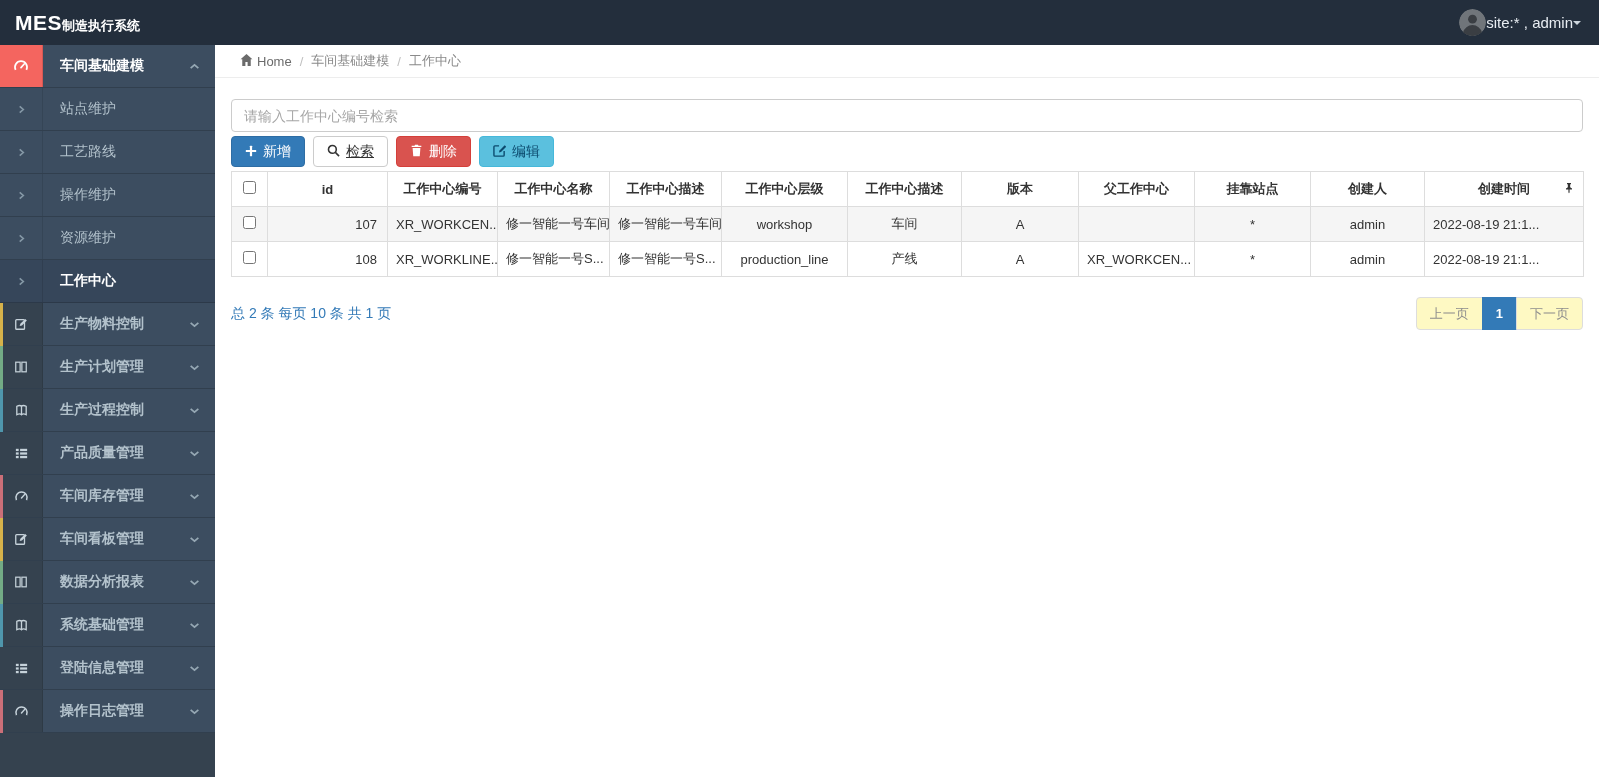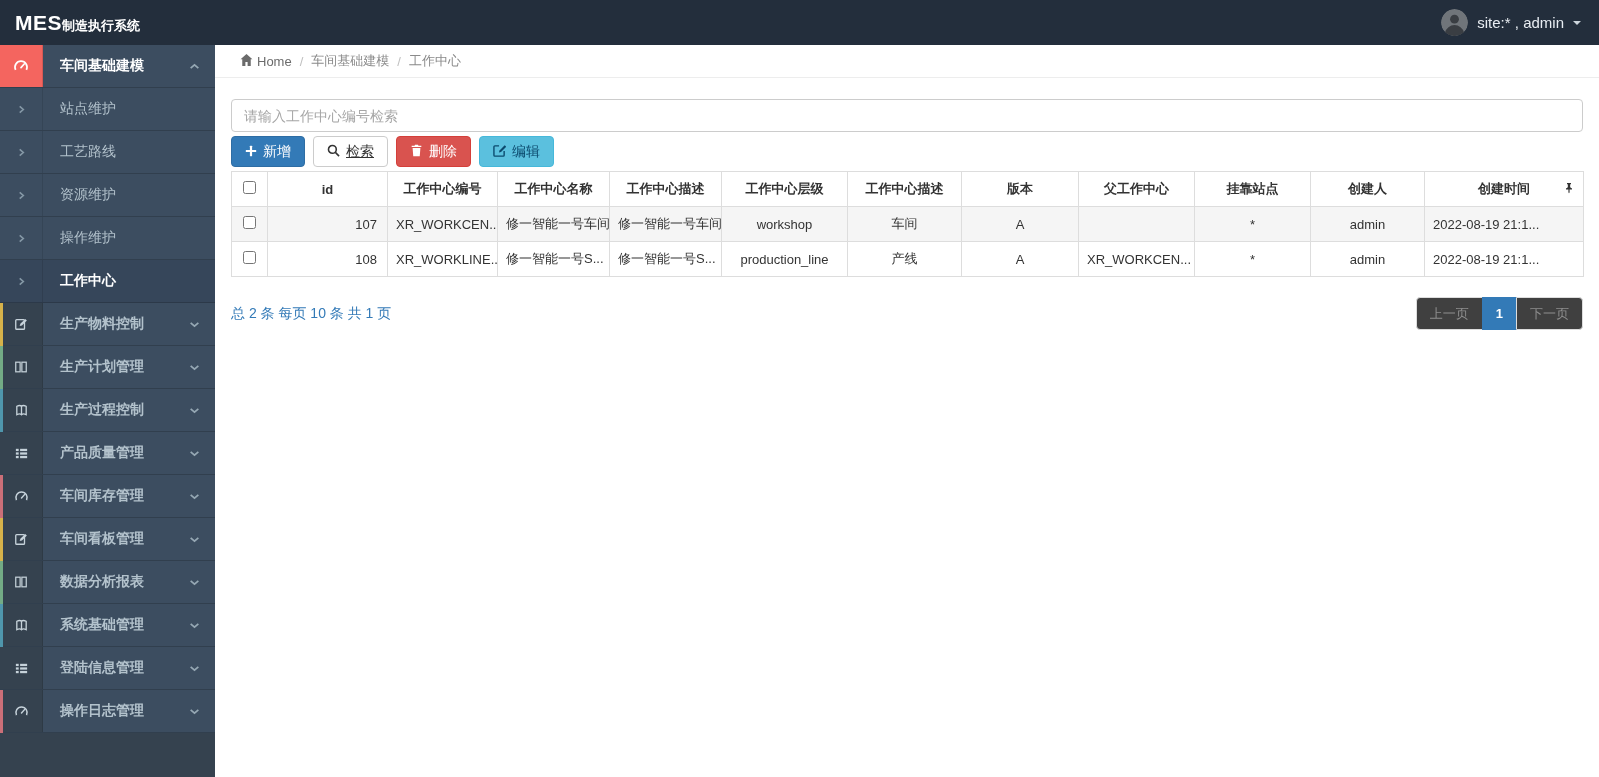--- a/index.html
+++ b/index.html
@@ -5,21 +5,21 @@
   * { box-sizing: border-box; }
   html, body { margin:0; padding:0; width:1599px; height:777px; overflow:hidden; }
   body { font-family:"Liberation Sans","DejaVu Sans",sans-serif; background:#fff; position:relative; font-size:14px; }
 
   
   .topbar { position:absolute; top:0; left:0; width:1599px; height:45px; background:#232e3c;
             display:flex; justify-content:space-between; align-items:center; z-index:20; }
   .brand { padding-left:15px; color:#fff; display:flex; align-items:baseline; cursor:pointer; }
   .brand-mes { font-size:21px; font-weight:bold; letter-spacing:.5px; }
   .brand-rest { font-size:13px; font-weight:bold; }
-  .user-menu { display:flex; align-items:center; gap:9px; padding-right:18px; color:#e8edf2; font-size:15px; cursor:pointer; }
+  .user-menu { display:flex; align-items:center; padding-right:18px; color:#e8edf2; font-size:15px; cursor:pointer; }
   .avatar { width:27px; height:27px; border-radius:50%; overflow:hidden; display:block; }
   .caret-down { width:0; height:0; border-left:4px solid transparent; border-right:4px solid transparent; border-top:4px solid #cdd5dc; }
 
   
   .sidebar { position:absolute; top:45px; left:0; width:215px; height:732px; background:#35424f; }
   .sb-item { position:relative; display:flex; align-items:stretch; height:43px;
              border-bottom:1px solid rgba(0,0,0,.18); cursor:pointer; background:#3c4d60; }
   .sb-ic { width:43px; min-width:43px; display:flex; align-items:center; justify-content:center;
            background:#35424f; color:#c6d2da; border-right:1px solid rgba(0,0,0,.12); }
   .sb-label { flex:1; display:flex; align-items:center; padding-left:17px; color:#b3c2cc; font-size:14px; white-space:nowrap; }
@@ -67,21 +67,21 @@
   .data-table td.al { text-align:left; padding-left:8px; }
   .data-table td.ar { text-align:right; padding-right:10px; }
   .th-pin { position:relative; }
   .pin-ic { position:absolute; right:9px; top:50%; transform:translateY(-50%); color:#333; }
   input[type=checkbox] { margin:0; width:13px; height:13px; cursor:pointer; }
 
   .pager-row { margin-top:20px; width:1352px; display:flex; justify-content:space-between; align-items:center; }
   .pager-summary { color:#337ab7; font-size:14px; }
   .pager { display:flex; }
   .pager a { display:flex; align-items:center; justify-content:center; height:33px; padding:0 13px;
-             border:1px solid #ddd; background:#404040; color:#8e8e8e; font-size:13px; text-decoration:none;
+             border:1px solid #ddd; background:#fef9c3; color:#8e8e8e; font-size:13px; text-decoration:none;
              margin-left:-1px; cursor:pointer; }
   .pager a:first-child { border-radius:4px 0 0 4px; margin-left:0; }
   .pager a:last-child { border-radius:0 4px 4px 0; }
   .pager a.active { background:#337ab7; border-color:#337ab7; color:#fff; font-weight:bold; }
 </style>
 </head>
 <body>
 
 <div class="topbar">
   <div class="brand">
@@ -133,29 +133,29 @@
         </svg>
       </span>
     <span class="sb-label">工艺路线</span>
   </div>
   <div class="sb-item lvl2">
     <span class="sb-ic">
         <svg width="9" height="9" viewBox="0 0 10 10" fill="none" stroke="currentColor" stroke-width="1.8">
           <path d="M3 1.5 7 5 3 8.5"></path>
         </svg>
       </span>
-    <span class="sb-label">资源维护</span>
+    <span class="sb-label">操作维护</span>
   </div>
   <div class="sb-item lvl2">
     <span class="sb-ic">
         <svg width="9" height="9" viewBox="0 0 10 10" fill="none" stroke="currentColor" stroke-width="1.8">
           <path d="M3 1.5 7 5 3 8.5"></path>
         </svg>
       </span>
-    <span class="sb-label">操作维护</span>
+    <span class="sb-label">资源维护</span>
   </div>
   <div class="sb-item lvl2 active">
     <span class="sb-ic">
         <svg width="9" height="9" viewBox="0 0 10 10" fill="none" stroke="currentColor" stroke-width="1.8">
           <path d="M3 1.5 7 5 3 8.5"></path>
         </svg>
       </span>
     <span class="sb-label">工作中心</span>
   </div>
 

